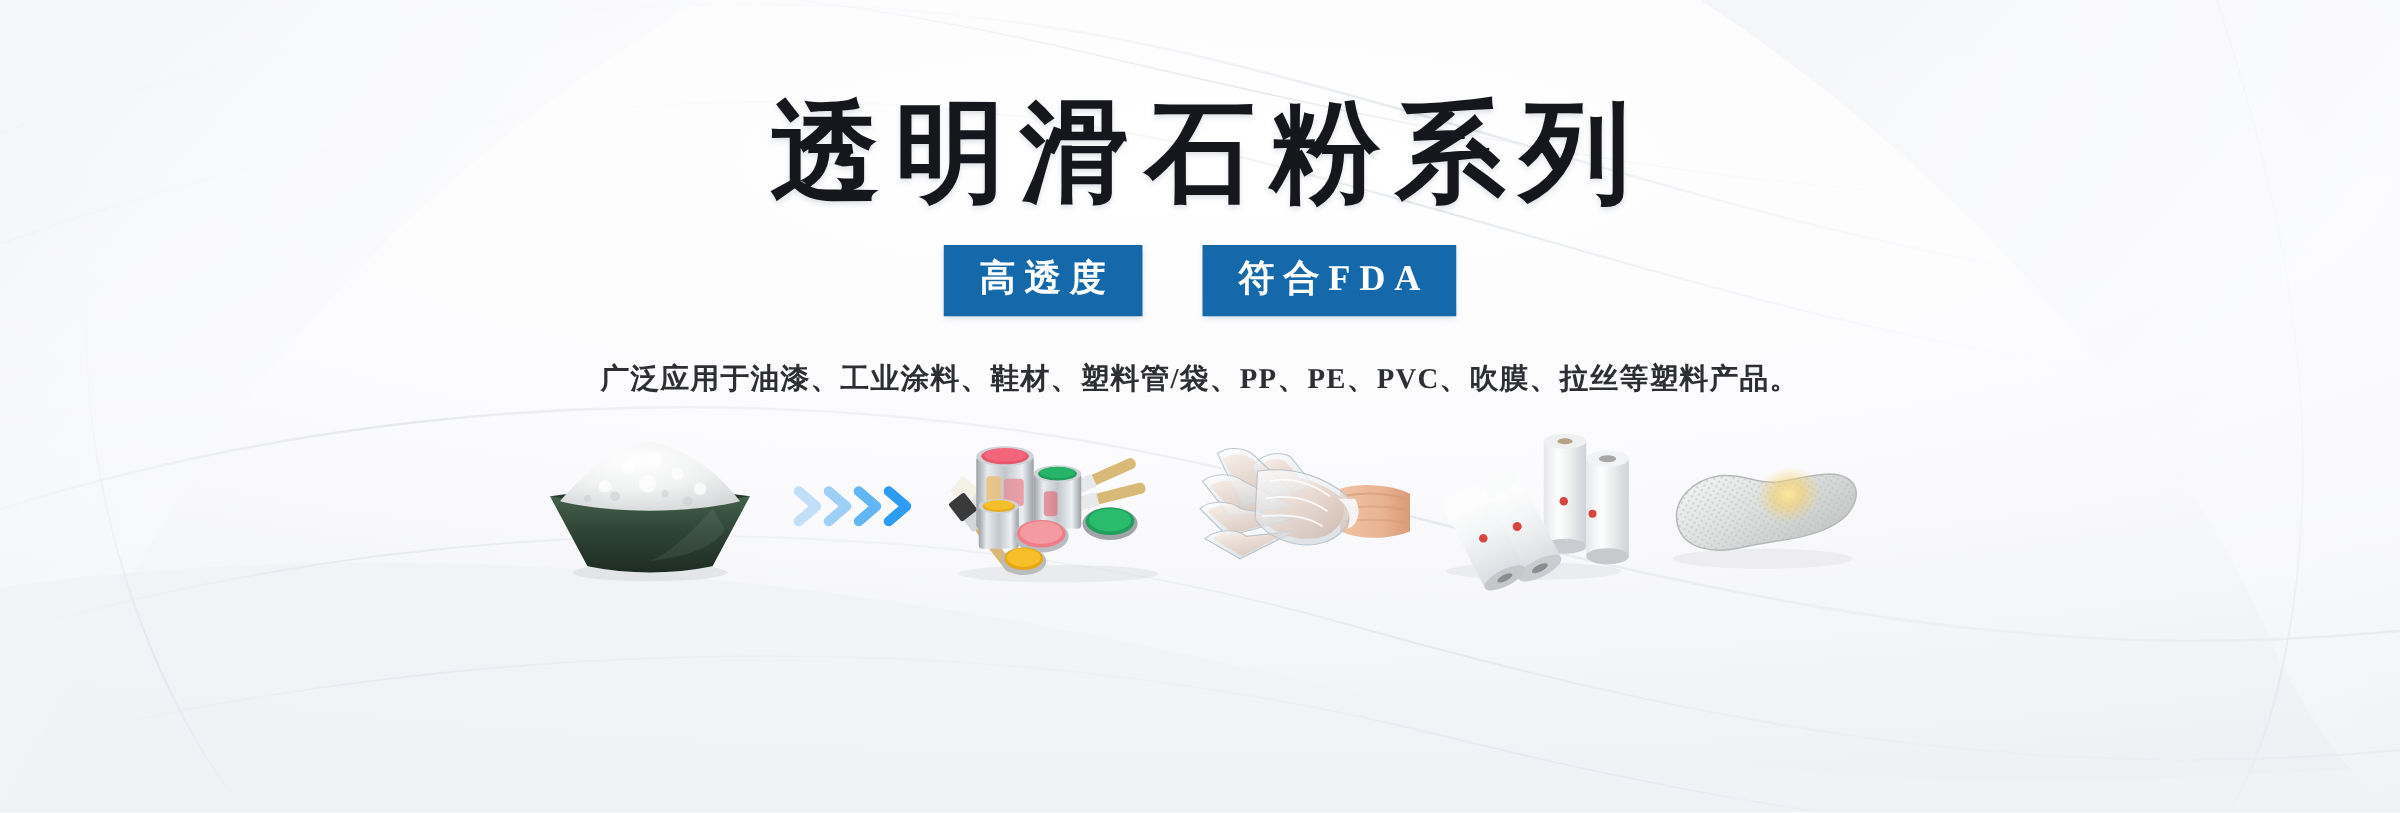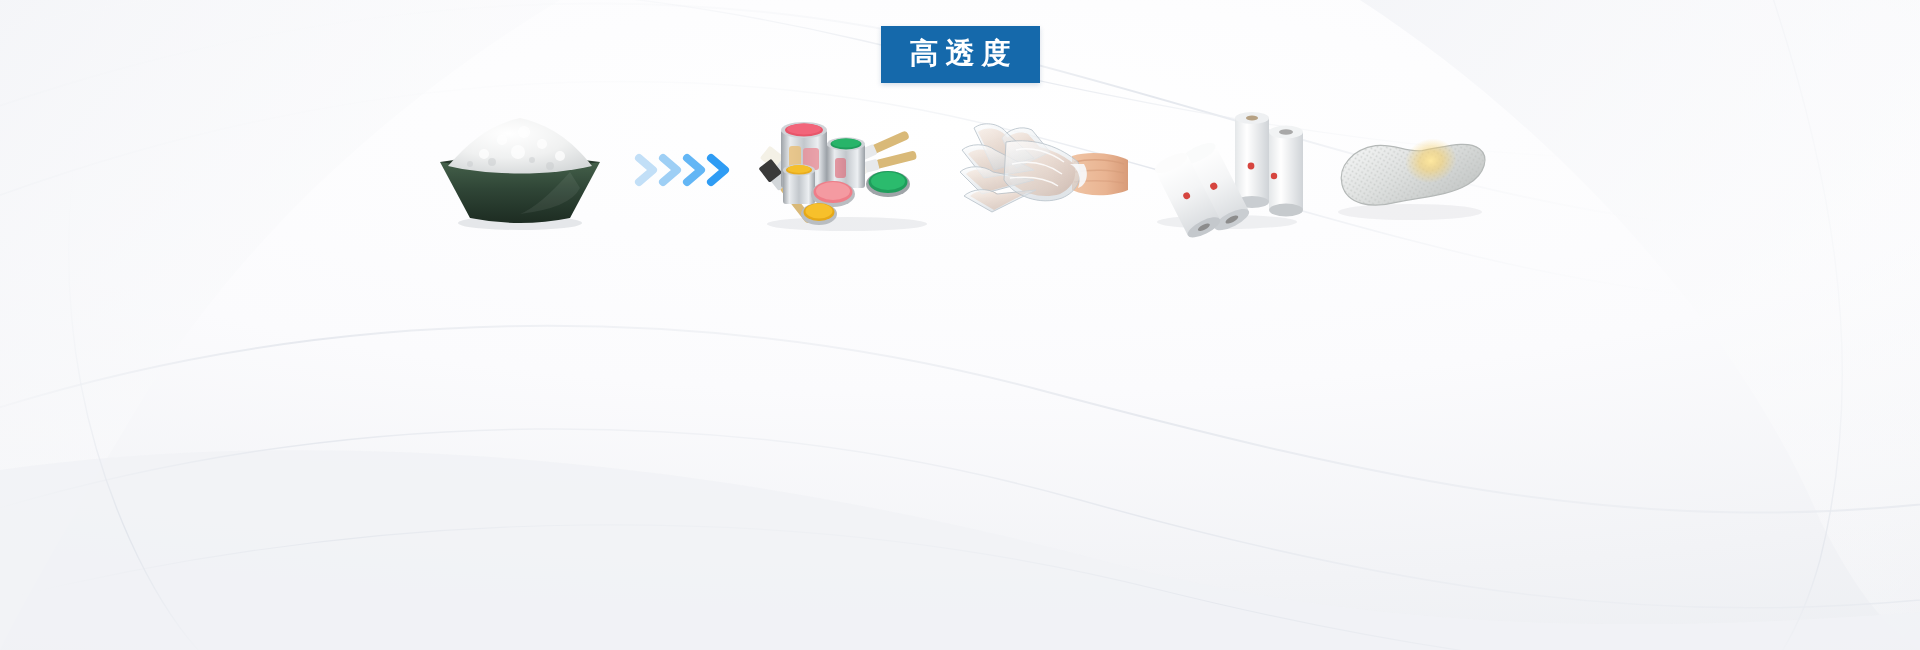--- a/index.html
+++ b/index.html
@@ -143,25 +143,28 @@
     <path d="M-40,40 C240,-40 560,-30 860,40 C1180,115 1520,190 1960,150" fill="none" stroke="url(#wg1)" stroke-width="1.3"></path>
     <path d="M-40,420 C320,300 700,300 1040,390 C1380,480 1640,540 1960,500" fill="none" stroke="url(#wg2)" stroke-width="2"></path>
     <path d="M-40,520 C340,400 740,404 1080,500 C1400,590 1660,630 1960,596" fill="none" stroke="url(#wg2)" stroke-width="1.5"></path>
     <path d="M-40,610 C380,500 800,500 1160,590 C1460,664 1700,690 1960,664" fill="none" stroke="url(#wg2)" stroke-width="1.2"></path>
     <path d="M120,-40 C60,140 40,340 130,540 C180,650 230,690 300,720" fill="none" stroke="url(#wg1)" stroke-width="1.4"></path>
     <path d="M1760,-40 C1830,160 1870,360 1820,560 C1792,660 1750,700 1700,730" fill="none" stroke="url(#wg2)" stroke-width="1.4"></path>
   </svg>
 
   <div class="content">
 
+    <div class="headline">透明滑石粉系列</div>
 
     <div class="badges">
       <div class="badge">高透度</div>
+      <div class="badge">符合FDA</div>
     </div>
 
+    <div class="subline">广泛应用于油漆、工业涂料、鞋材、塑料管/袋、PP、PE、PVC、吹膜、拉丝等塑料产品。</div>
 
     <div class="strip">
 
       <div class="slot slot-bowl">
         <svg width="200" height="120" viewBox="0 0 200 120" aria-hidden="true">
           <defs>
             <linearGradient id="bowlg" x1="0" y1="0" x2="0" y2="1">
               <stop offset="0%" stop-color="#44604a"></stop>
               <stop offset="45%" stop-color="#2f4536"></stop>
               <stop offset="100%" stop-color="#1d2c22"></stop>

